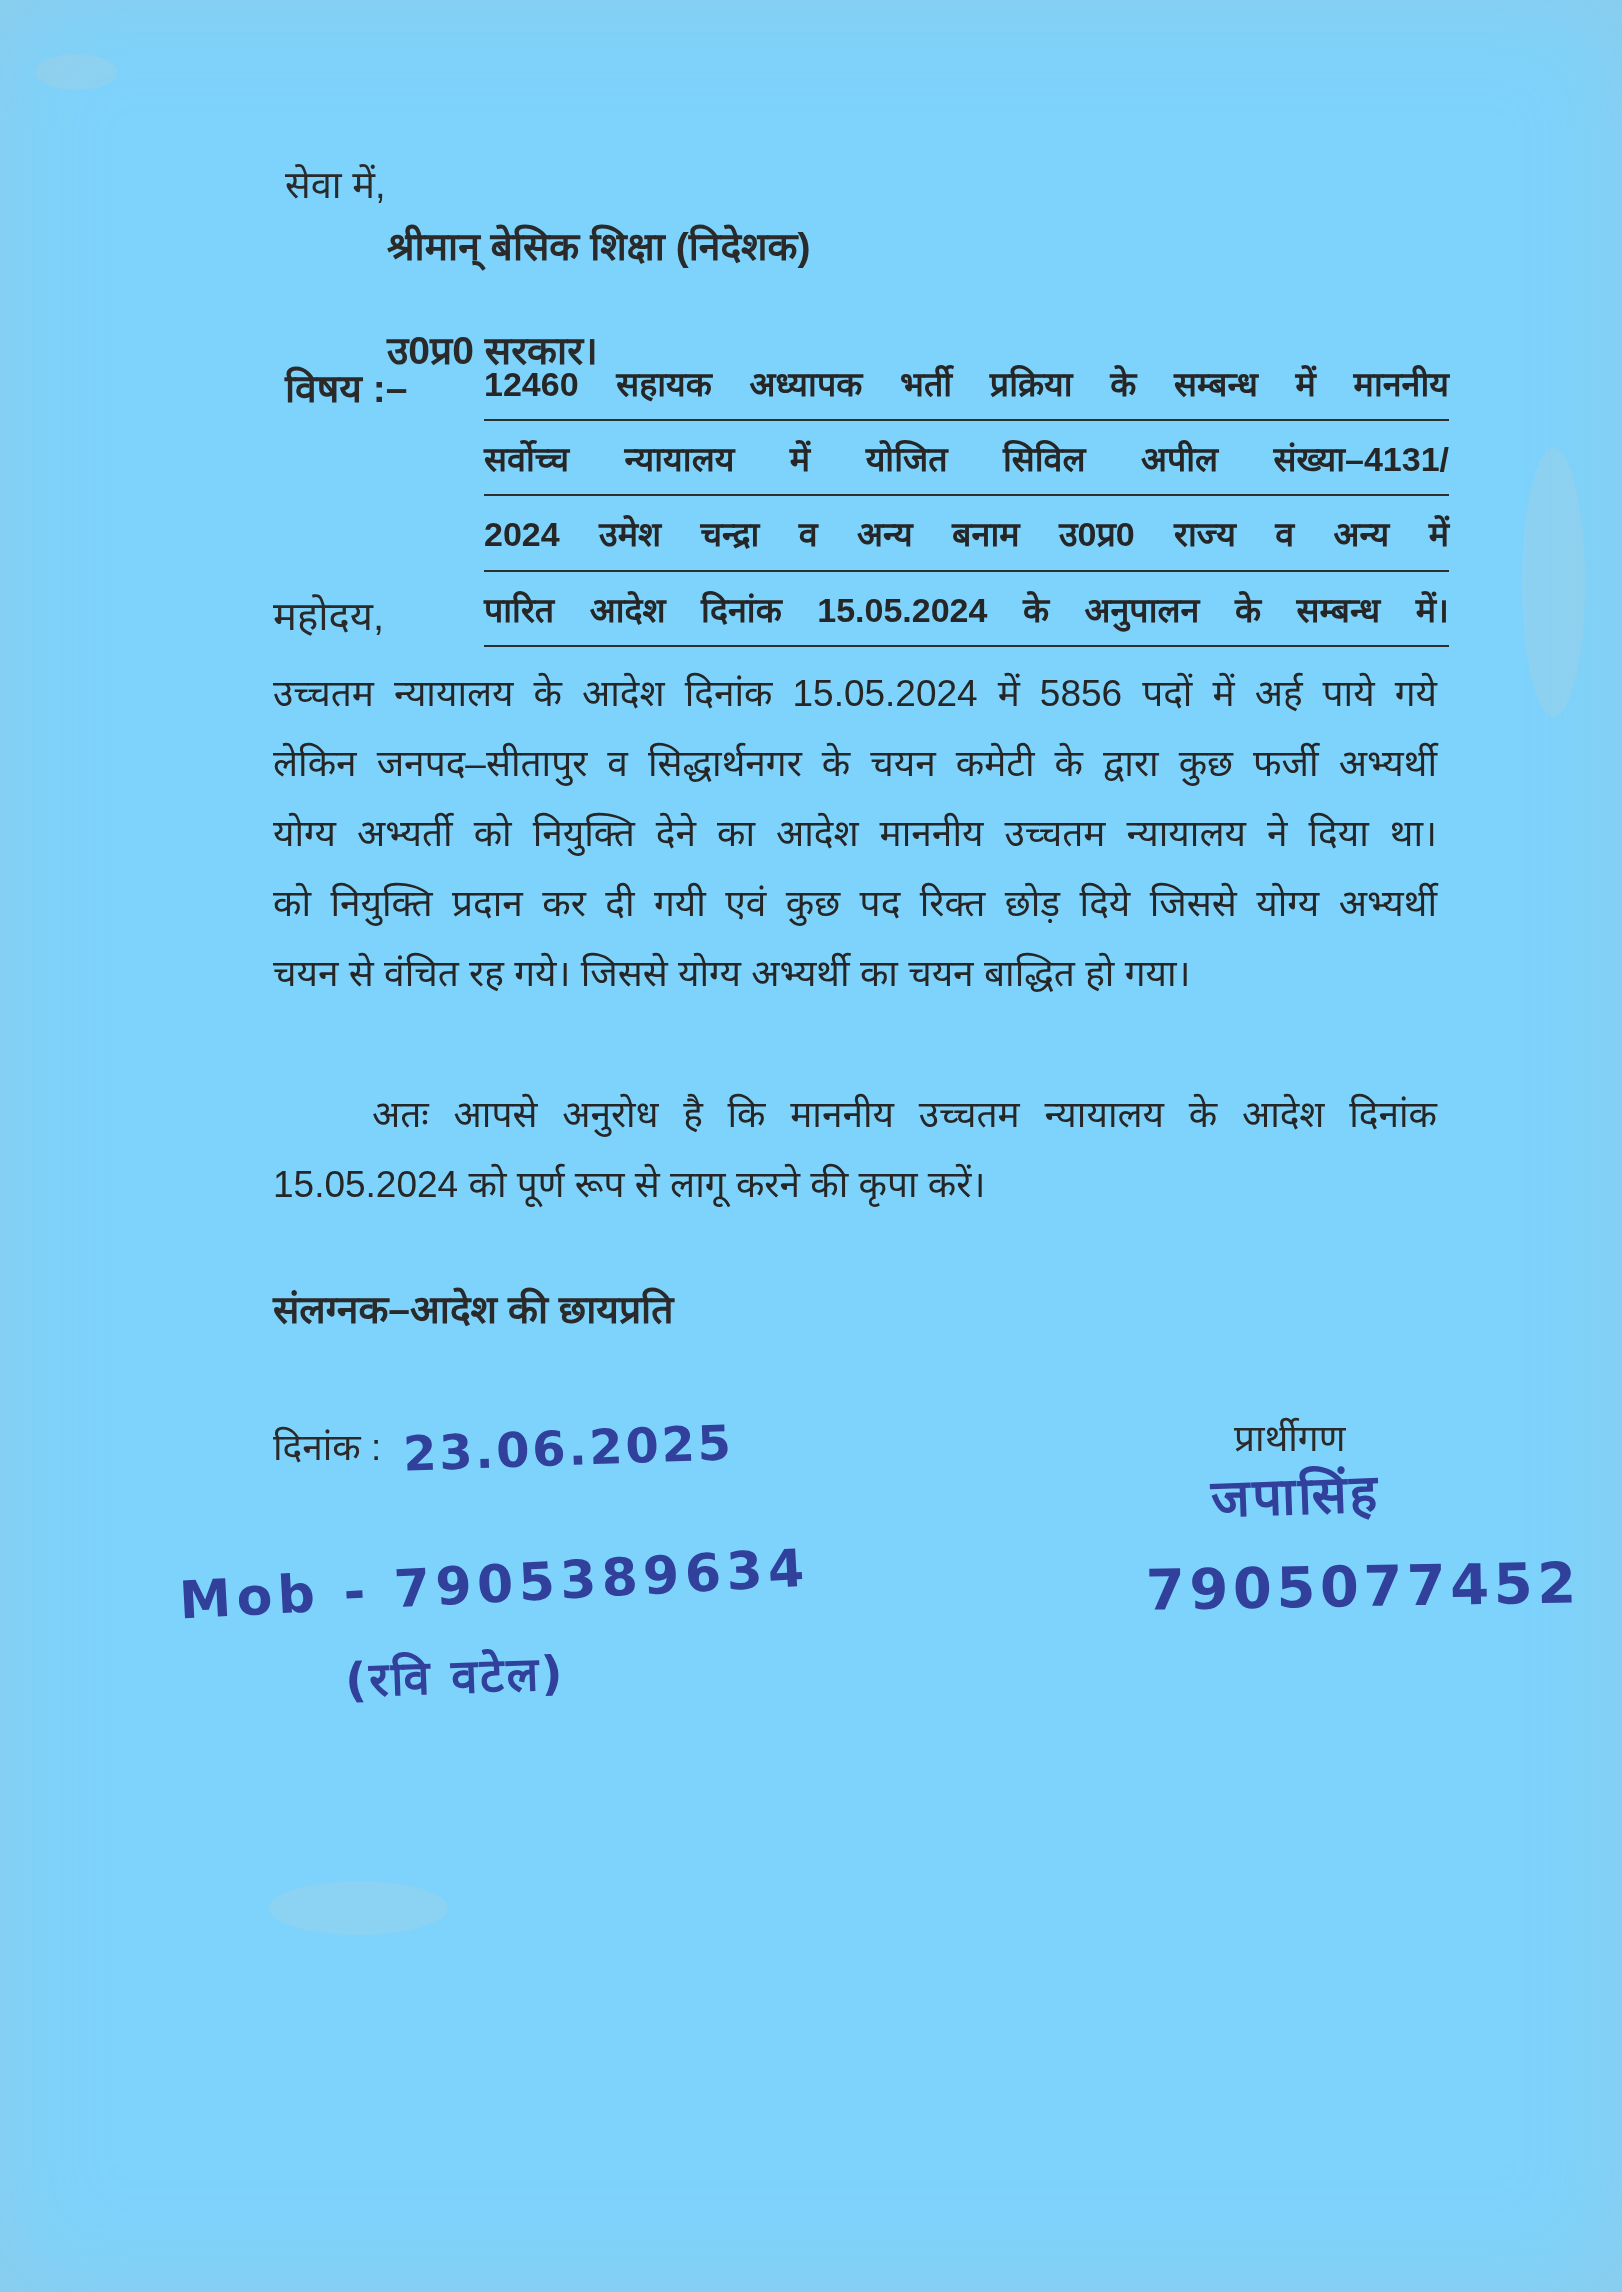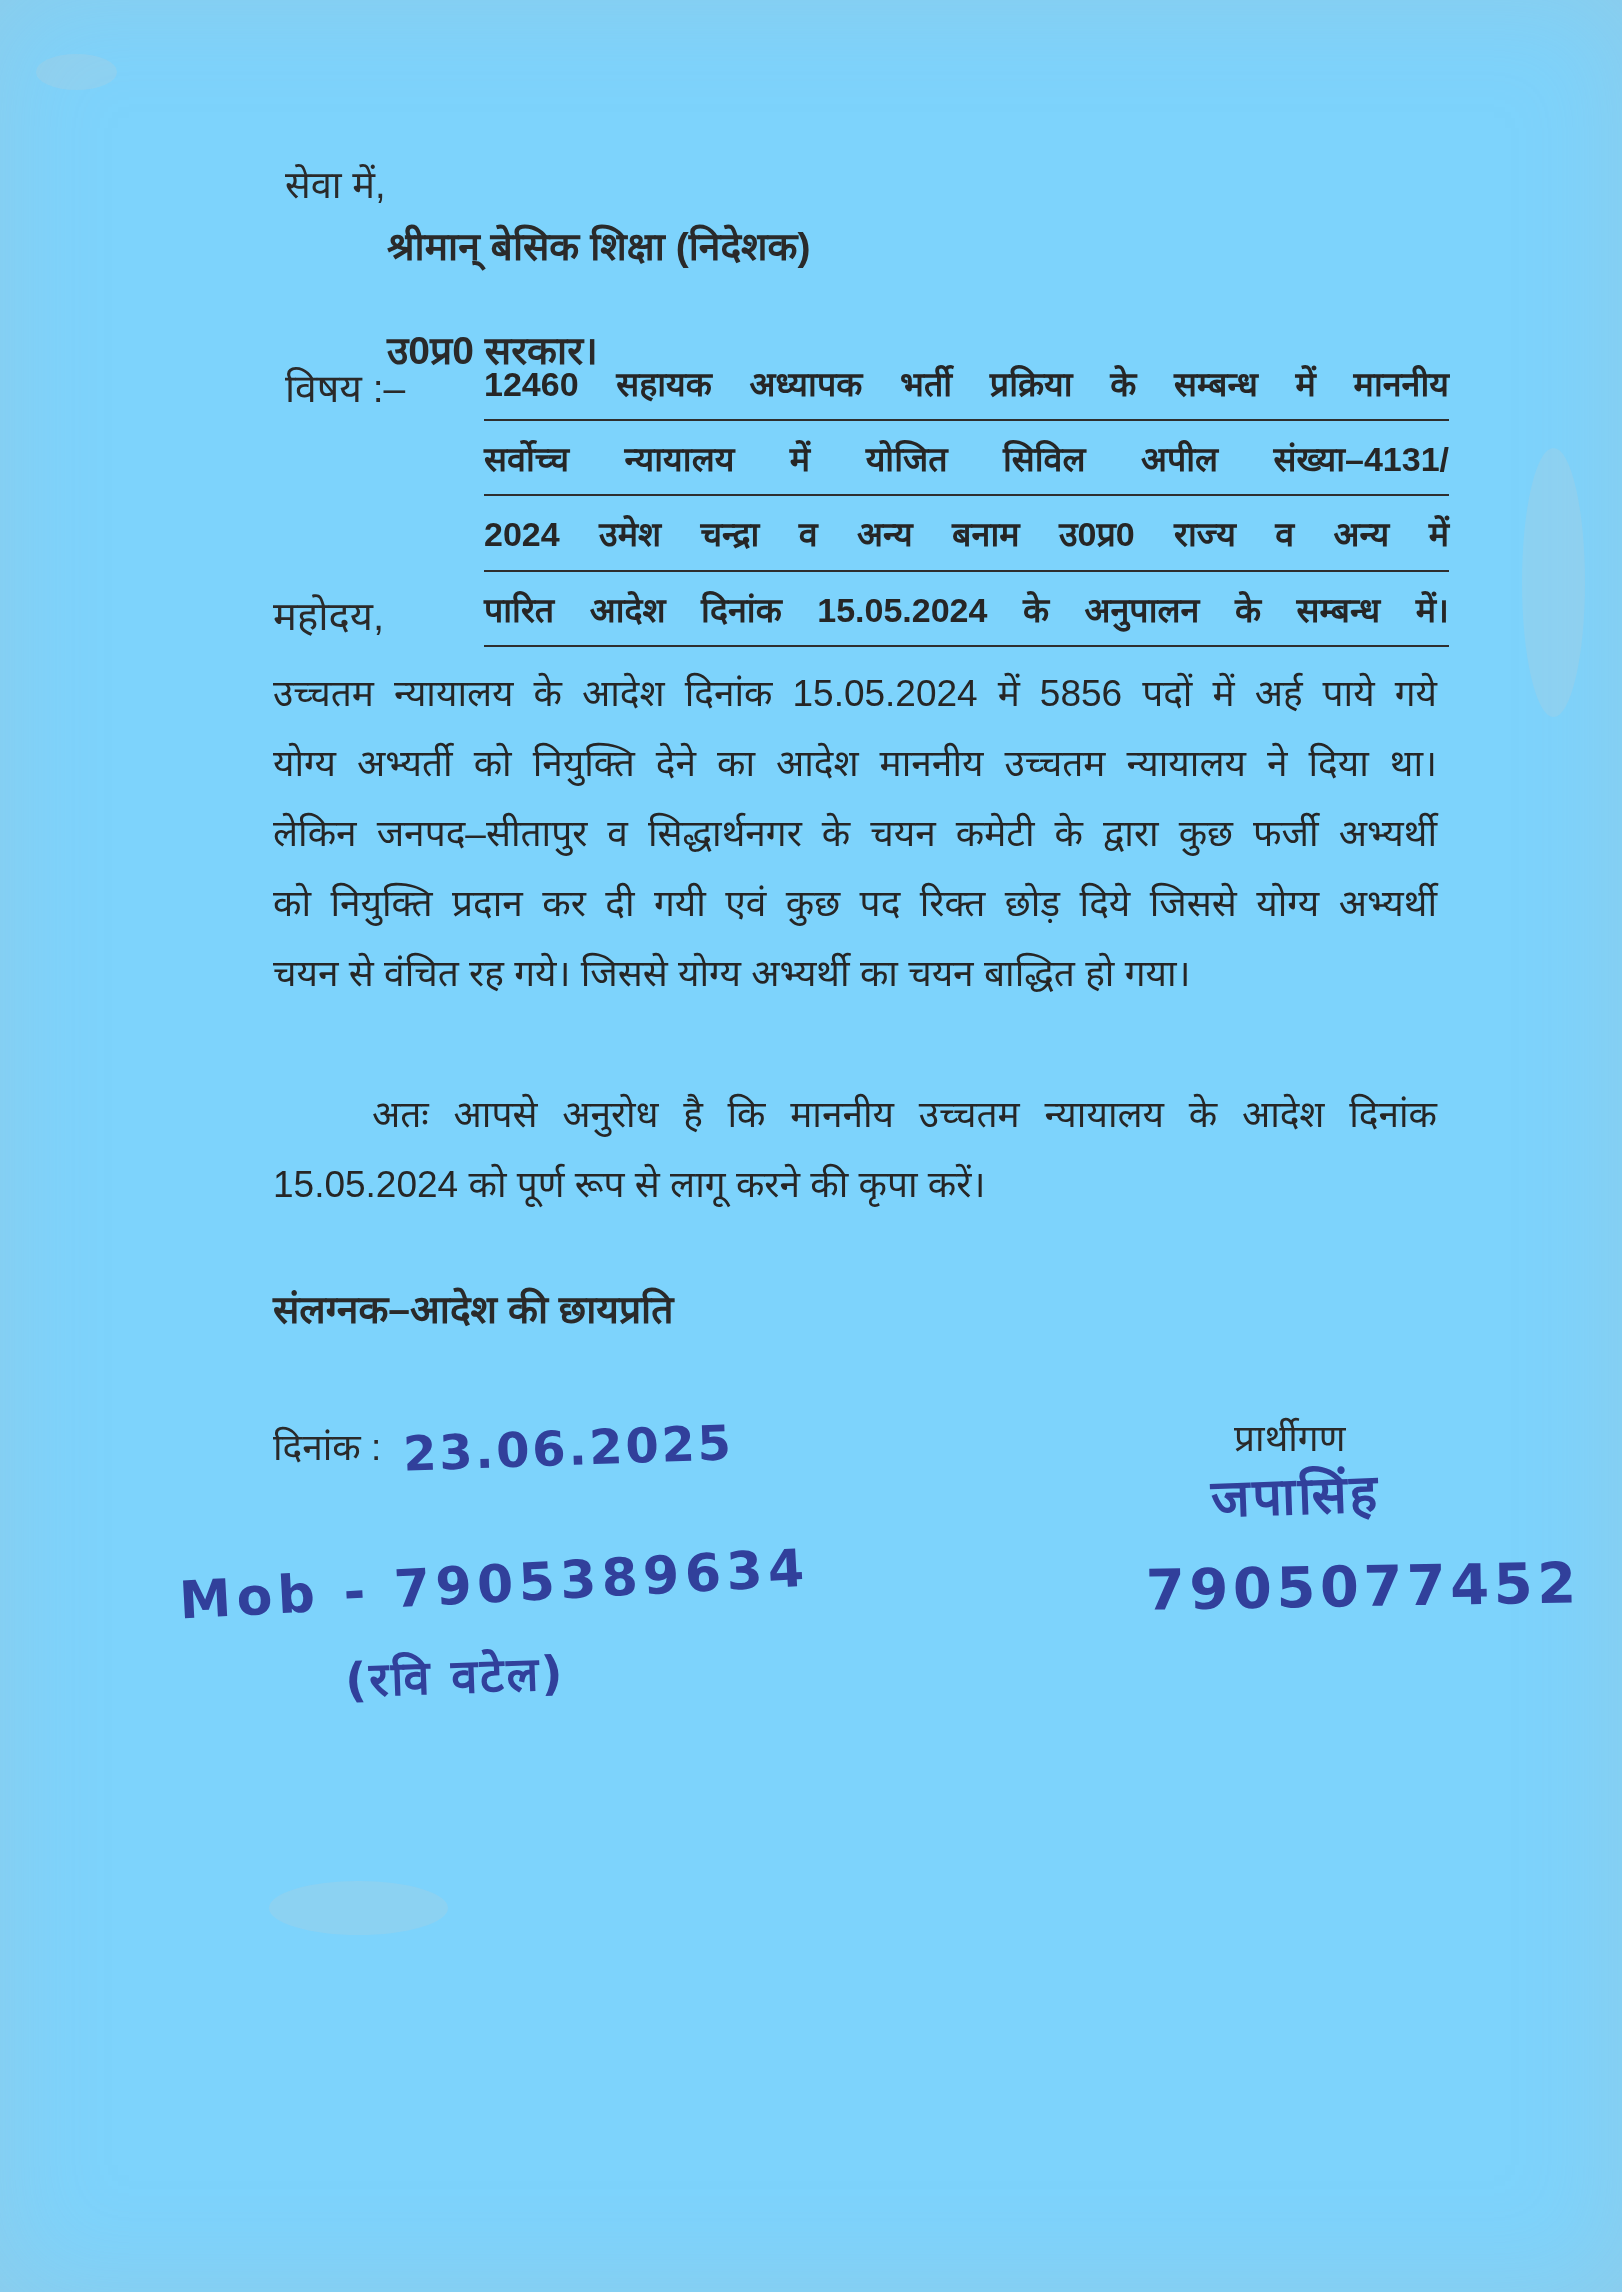--- a/index.html
+++ b/index.html
@@ -12,21 +12,21 @@
     color: #262626;
     font-family: "Liberation Sans", sans-serif;
     overflow: hidden;
     box-shadow: inset 0 0 107px rgba(190,185,180,0.25);
   }
   .abs { position: absolute; }
   .printed { color: #2a2a2a; }
   .salutation { left: 285px; top: 157px; font-size: 38px; }
   .addr1 { left: 387px; top: 218px; font-size: 39px; font-weight: bold; }
   .addr2 { left: 387px; top: 278px; font-size: 39px; font-weight: bold; margin-top: 44px; }
-  .subject-label { left: 285px; top: 360px; font-size: 39px; font-weight: normal; }
+  .subject-label { left: 285px; top: 360px; font-size: 39px; font-weight: bold; }
   .subject-block { left: 484px; top: 356px; width: 965px; }
   .subject-line {
     font-size: 34px; font-weight: bold;
     line-height: 56px;
     padding-bottom: 7.2px;
     margin-bottom: 10px;
     border-bottom: 2.7px solid #2e2e2e;
     text-align: justify;
     text-align-last: justify;
     white-space: normal;
@@ -107,22 +107,22 @@
     <div class="subject-line">12460 सहायक अध्यापक भर्ती प्रक्रिया के सम्बन्ध में माननीय</div>
     <div class="subject-line">सर्वोच्च न्यायालय में योजित सिविल अपील संख्या–4131/</div>
     <div class="subject-line">2024 उमेश चन्द्रा व अन्य बनाम उ0प्र0 राज्य व अन्य में</div>
     <div class="subject-line">पारित आदेश दिनांक 15.05.2024 के अनुपालन के सम्बन्ध में।</div>
   </div>
 
   <div class="abs printed greeting">महोदय,</div>
 
   <div class="abs body-block p1">
     <div class="body-line">उच्चतम न्यायालय के आदेश दिनांक 15.05.2024 में 5856 पदों में अर्ह पाये गये</div>
+    <div class="body-line">लेकिन जनपद–सीतापुर व सिद्धार्थनगर के चयन कमेटी के द्वारा कुछ फर्जी अभ्यर्थी</div>
     <div class="body-line">योग्य अभ्यर्ती को नियुक्ति देने का आदेश माननीय उच्चतम न्यायालय ने दिया था।</div>
-    <div class="body-line">लेकिन जनपद–सीतापुर व सिद्धार्थनगर के चयन कमेटी के द्वारा कुछ फर्जी अभ्यर्थी</div>
     <div class="body-line">को नियुक्ति प्रदान कर दी गयी एवं कुछ पद रिक्त छोड़ दिये जिससे योग्य अभ्यर्थी</div>
     <div class="body-line lastline">चयन से वंचित रह गये। जिससे योग्य अभ्यर्थी का चयन बाद्धित हो गया।</div>
   </div>
 
   <div class="abs body-block p2">
     <div class="body-line indent">अतः आपसे अनुरोध है कि माननीय उच्चतम न्यायालय के आदेश दिनांक</div>
     <div class="body-line lastline">15.05.2024 को पूर्ण रूप से लागू करने की कृपा करें।</div>
   </div>
 
   <div class="abs printed enclosure">संलग्नक–आदेश की छायप्रति</div>

